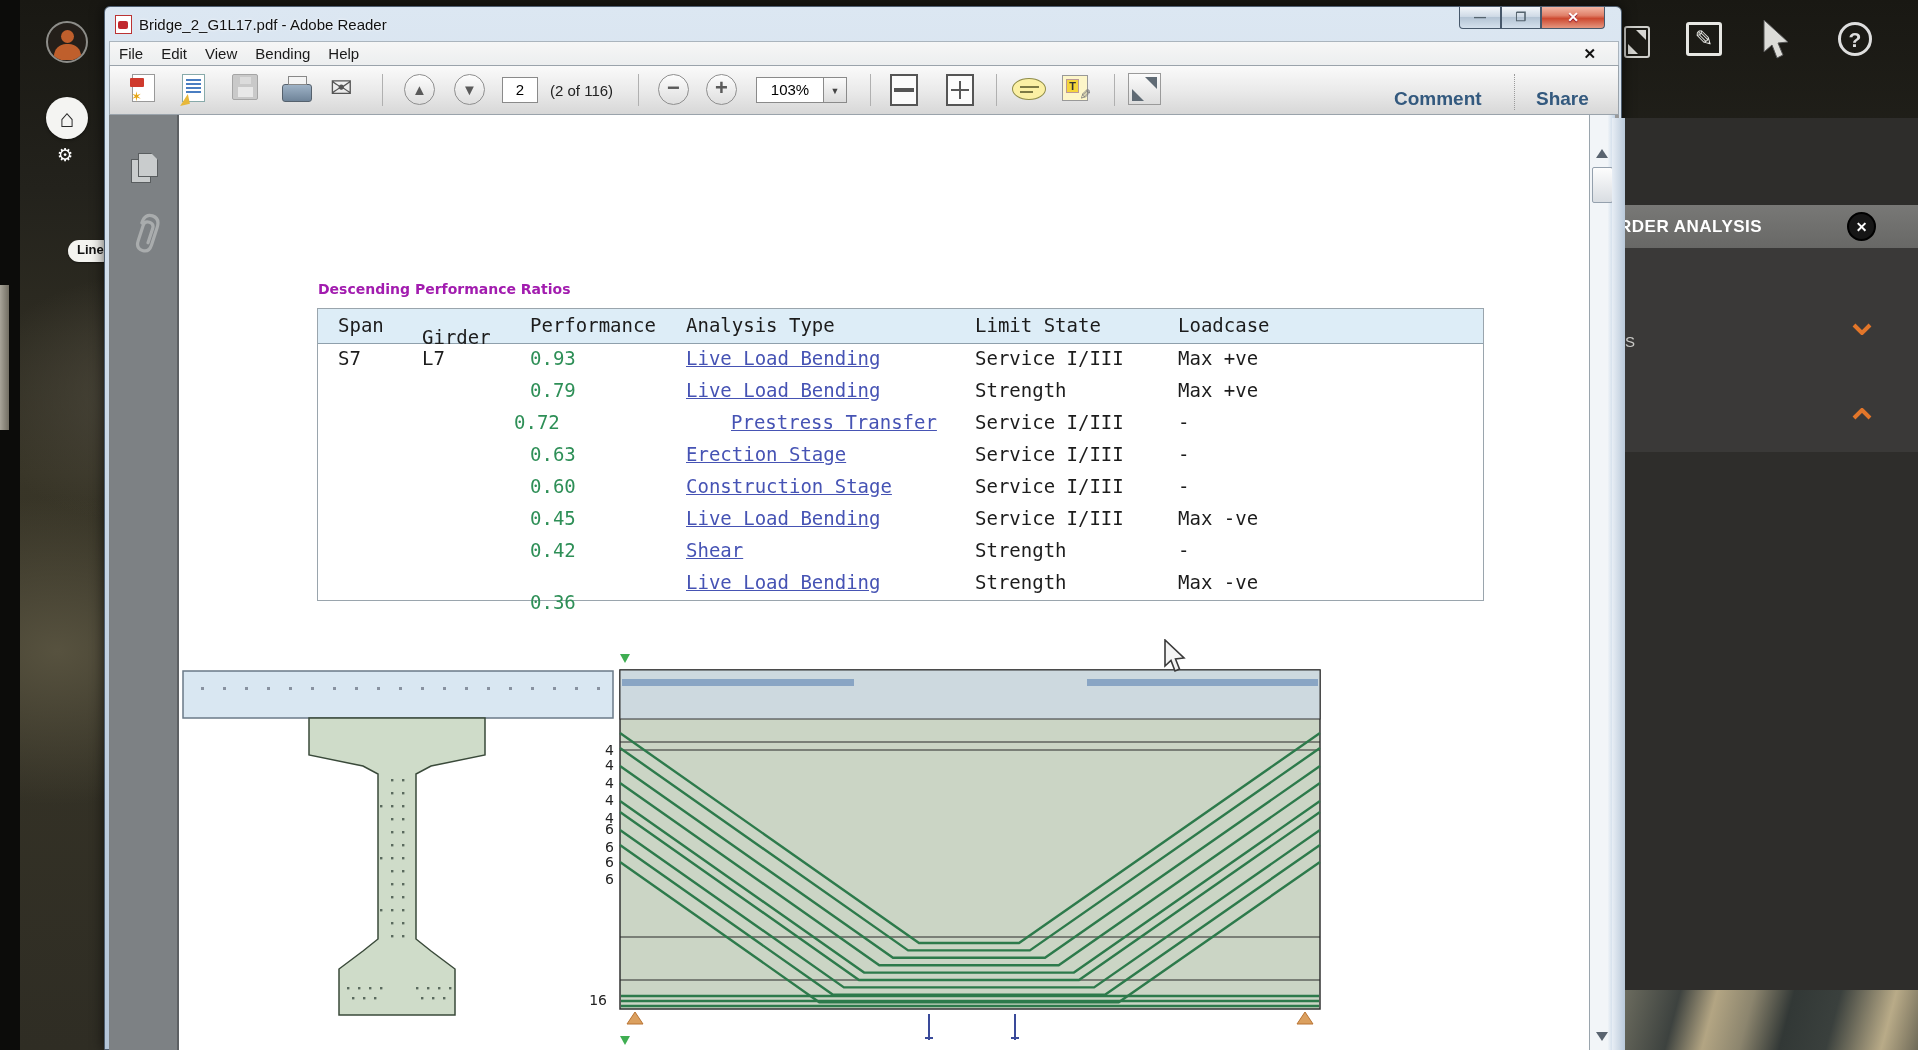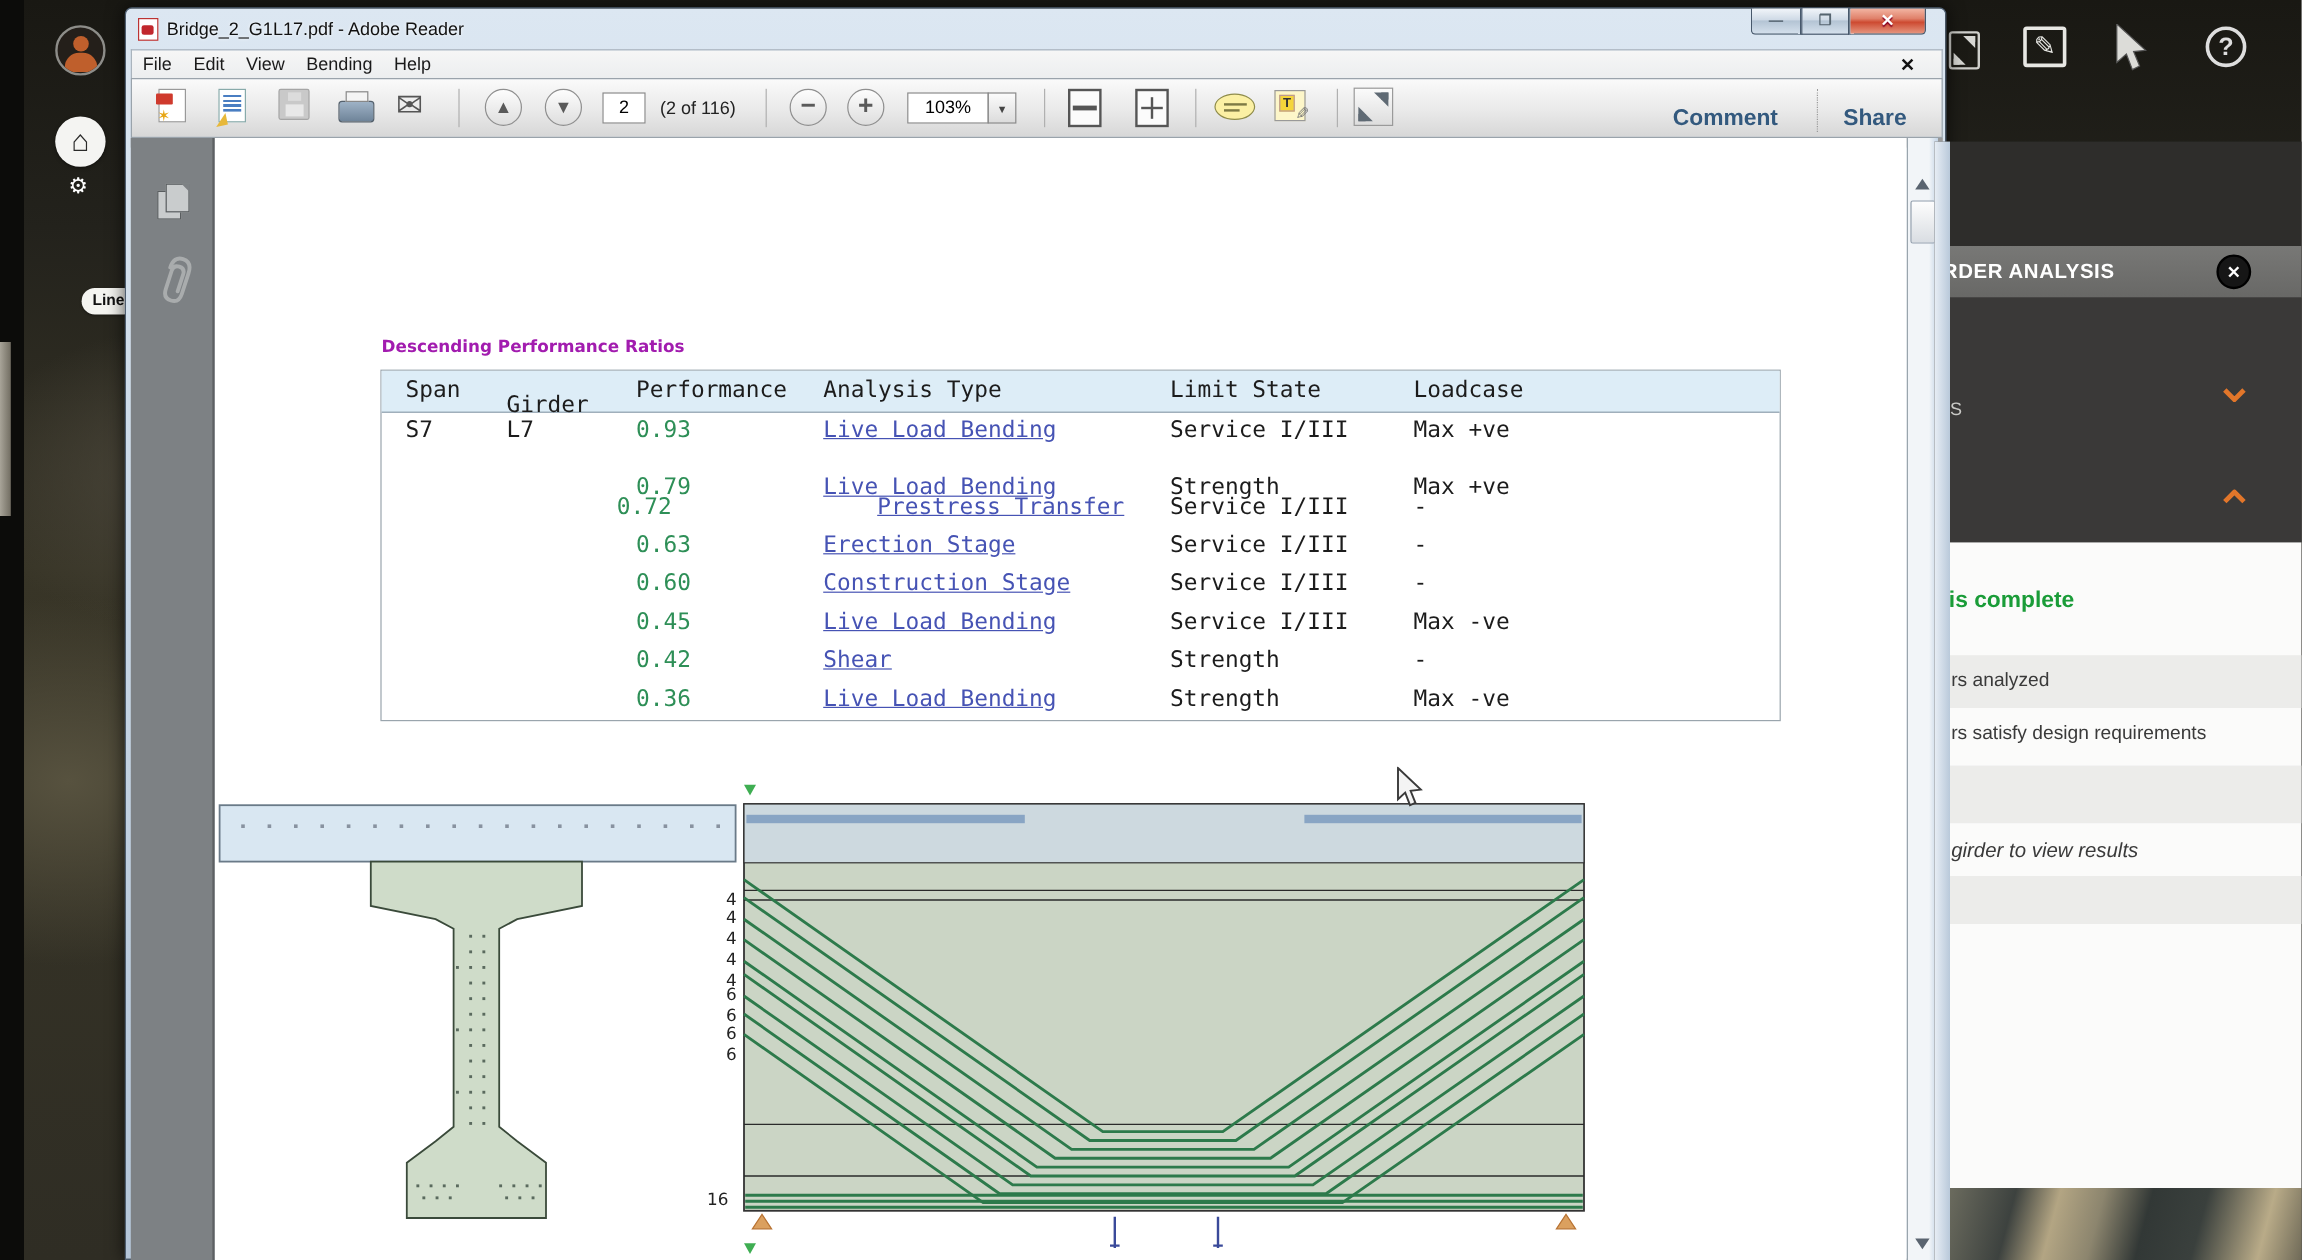--- a/index.html
+++ b/index.html
@@ -266,21 +266,21 @@
         </div>
       <div id="ratio-rows">
           <div class="trow" style="top: 38px;">
             <span class="tcell" style="left: 20px;">S7</span>
             <span class="tcell" style="left: 104px;">L7</span>
             <span class="tcell perf" style="left: 212px;">0.93</span>
             <span class="tcell alink" style="left: 368px;">Live Load Bending</span>
             <span class="tcell" style="left: 657px;">Service I/III</span>
             <span class="tcell" style="left: 860px;">Max +ve</span>
           </div>
-          <div class="trow" style="top: 70px; margin-top: 16px;">
+          <div class="trow" style="top: 70px;">
             <span class="tcell perf" style="left: 212px;">0.79</span>
             <span class="tcell alink" style="left: 368px;">Live Load Bending</span>
             <span class="tcell" style="left: 657px;">Strength</span>
             <span class="tcell" style="left: 860px;">Max +ve</span>
           </div>
           <div class="trow" style="top: 102px;">
             <span class="tcell perf" style="left: 196px; text-align: center;">0.72</span>
             <span class="tcell alink" style="left: 368px; margin-left: 45px;">Prestress Transfer</span>
             <span class="tcell" style="left: 657px;">Service I/III</span>
             <span class="tcell" style="left: 860px;">-</span>
@@ -303,21 +303,21 @@
             <span class="tcell" style="left: 657px;">Service I/III</span>
             <span class="tcell" style="left: 860px;">Max -ve</span>
           </div>
           <div class="trow" style="top: 230px;">
             <span class="tcell perf" style="left: 212px;">0.42</span>
             <span class="tcell alink" style="left: 368px;">Shear</span>
             <span class="tcell" style="left: 657px;">Strength</span>
             <span class="tcell" style="left: 860px;">-</span>
           </div>
           <div class="trow" style="top: 262px;">
-            <span class="tcell perf" style="left: 212px;">0.36</span>
+            <span class="tcell perf" style="left: 212px; margin-top: 20px;">0.36</span>
             <span class="tcell alink" style="left: 368px;">Live Load Bending</span>
             <span class="tcell" style="left: 657px;">Strength</span>
             <span class="tcell" style="left: 860px;">Max -ve</span>
           </div>
         </div>
     </div>
 
     <svg id="xsec-svg" class="pdfc" width="445" height="360" viewBox="0 0 445 360">
       <rect x="4" y="4" width="430" height="47" fill="#d9e7f2" stroke="#6a7a88" stroke-width="1.5"></rect>
       <g id="slab-dots" fill="#8892a0">
@@ -466,23 +466,14 @@
       <svg width="20" height="12">
           <polyline points="2,2 10,10 18,2" fill="none" stroke="#e2762a" stroke-width="4"></polyline>
         </svg>
     </div>
     <div class="chev" style="top:160px;">
       <svg width="20" height="12">
           <polyline points="2,10 10,2 18,10" fill="none" stroke="#e2762a" stroke-width="4"></polyline>
         </svg>
     </div>
   </div>
-  <div id="panel-white">
-    <div id="status-complete">is complete</div>
-    <div class="band" style="top:94px; height:44px;"></div>
-    <div class="pn-text" style="top:107px;">rs analyzed</div>
-    <div class="pn-text" style="top:151px;">rs satisfy design requirements</div>
-    <div class="band" style="top:186px; height:48px;"></div>
-    <div class="pn-text" style="top:247px; font-style:italic; font-size:17px;">girder to view results</div>
-    <div class="band" style="top:278px; height:40px;"></div>
-  </div>
 </div>
 <div id="road"></div>
 
 </body></html>

